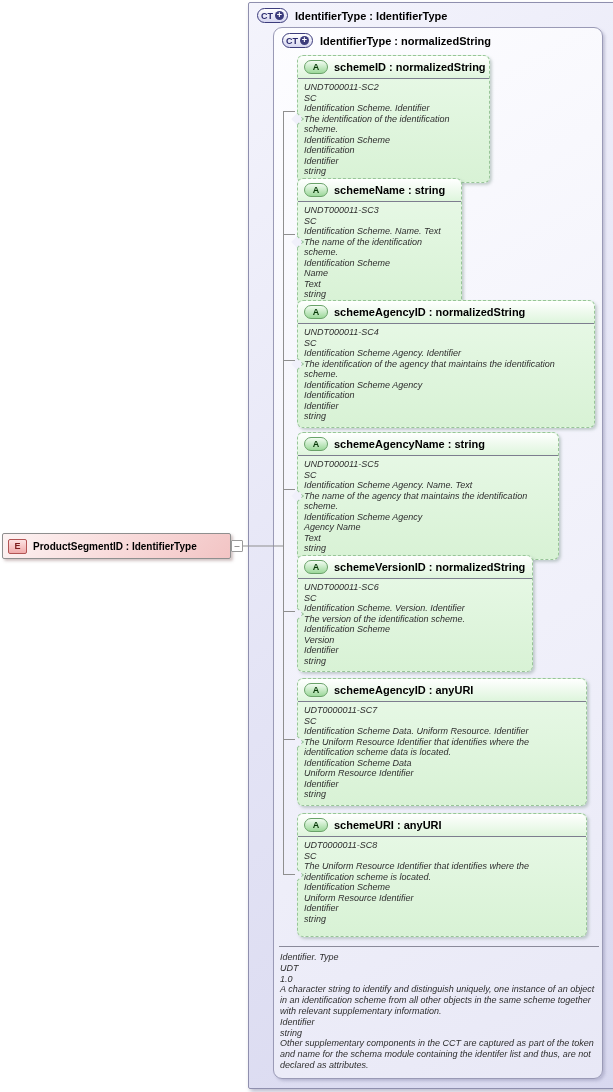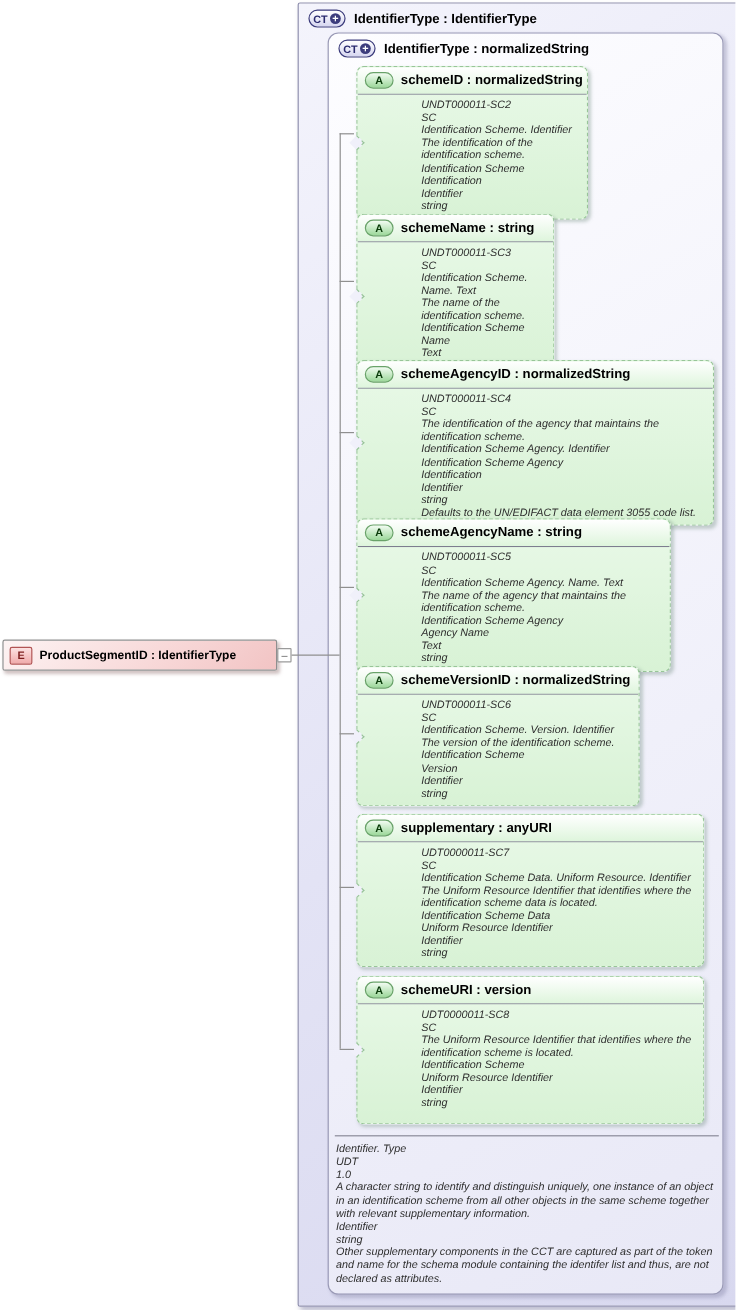--- a/index.html
+++ b/index.html
@@ -57,21 +57,20 @@
   }
   .a-badge{
     flex:0 0 auto;display:inline-flex;align-items:center;justify-content:center;
     width:22px;height:12px;border:1px solid #69a269;border-radius:7px;
     background:linear-gradient(#f2fcf2,#9cd89a);
     color:#073807;font-size:9px;font-weight:bold;
   }
   .attr-notes{
     padding:3px 6px 5px 6px;font-size:9px;font-style:italic;color:#2e2e2e;
     line-height:1.17;
-    margin-left:47px;
   }
   .note-line{min-height:10px;}
   .a1{top:27px;width:193px;min-height:112px;}
   .a2{top:150px;width:165px;min-height:112px;}
   .a3{top:272px;width:298px;min-height:122px;}
   .a4{top:404px;width:262px;min-height:113px;}
   .a5{top:527px;width:236px;min-height:112px;}
   .a6{top:650px;width:290px;min-height:124px;}
   .a7{top:785px;width:290px;min-height:124px;}
   
@@ -171,27 +170,26 @@
       </div>
 
       <div class="attr a3">
         <div class="attr-title">
           <span class="a-badge">A</span>
           <span>schemeAgencyID : normalizedString</span>
         </div>
         <div class="attr-notes">
             <div class="note-line">UNDT000011-SC4</div>
             <div class="note-line">SC</div>
+            <div class="note-line">Identification Scheme Agency. Identifier</div>
             <div class="note-line">The identification of the agency that maintains the identification scheme.</div>
-            <div class="note-line">Identification Scheme Agency. Identifier</div>
             <div class="note-line">Identification Scheme Agency</div>
             <div class="note-line">Identification</div>
             <div class="note-line">Identifier</div>
             <div class="note-line">string</div>
-            <div class="note-line">Defaults to the UN/EDIFACT data element 3055 code list.</div>
           </div>
       </div>
 
       <div class="attr a4">
         <div class="attr-title">
           <span class="a-badge">A</span>
           <span>schemeAgencyName : string</span>
         </div>
         <div class="attr-notes">
             <div class="note-line">UNDT000011-SC5</div>
@@ -218,38 +216,38 @@
             <div class="note-line">Identification Scheme</div>
             <div class="note-line">Version</div>
             <div class="note-line">Identifier</div>
             <div class="note-line">string</div>
           </div>
       </div>
 
       <div class="attr a6">
         <div class="attr-title">
           <span class="a-badge">A</span>
-          <span>supplementary : anyURI</span>
+          <span>schemeAgencyID : anyURI</span>
         </div>
         <div class="attr-notes">
             <div class="note-line">UDT0000011-SC7</div>
             <div class="note-line">SC</div>
             <div class="note-line">Identification Scheme Data. Uniform Resource. Identifier</div>
             <div class="note-line">The Uniform Resource Identifier that identifies where the identification scheme data is located.</div>
             <div class="note-line">Identification Scheme Data</div>
             <div class="note-line">Uniform Resource Identifier</div>
             <div class="note-line">Identifier</div>
             <div class="note-line">string</div>
           </div>
       </div>
 
       <div class="attr a7">
         <div class="attr-title">
           <span class="a-badge">A</span>
-          <span>schemeURI : version</span>
+          <span>schemeURI : anyURI</span>
         </div>
         <div class="attr-notes">
             <div class="note-line">UDT0000011-SC8</div>
             <div class="note-line">SC</div>
             <div class="note-line">The Uniform Resource Identifier that identifies where the identification scheme is located.</div>
             <div class="note-line">Identification Scheme</div>
             <div class="note-line">Uniform Resource Identifier</div>
             <div class="note-line">Identifier</div>
             <div class="note-line">string</div>
           </div>

